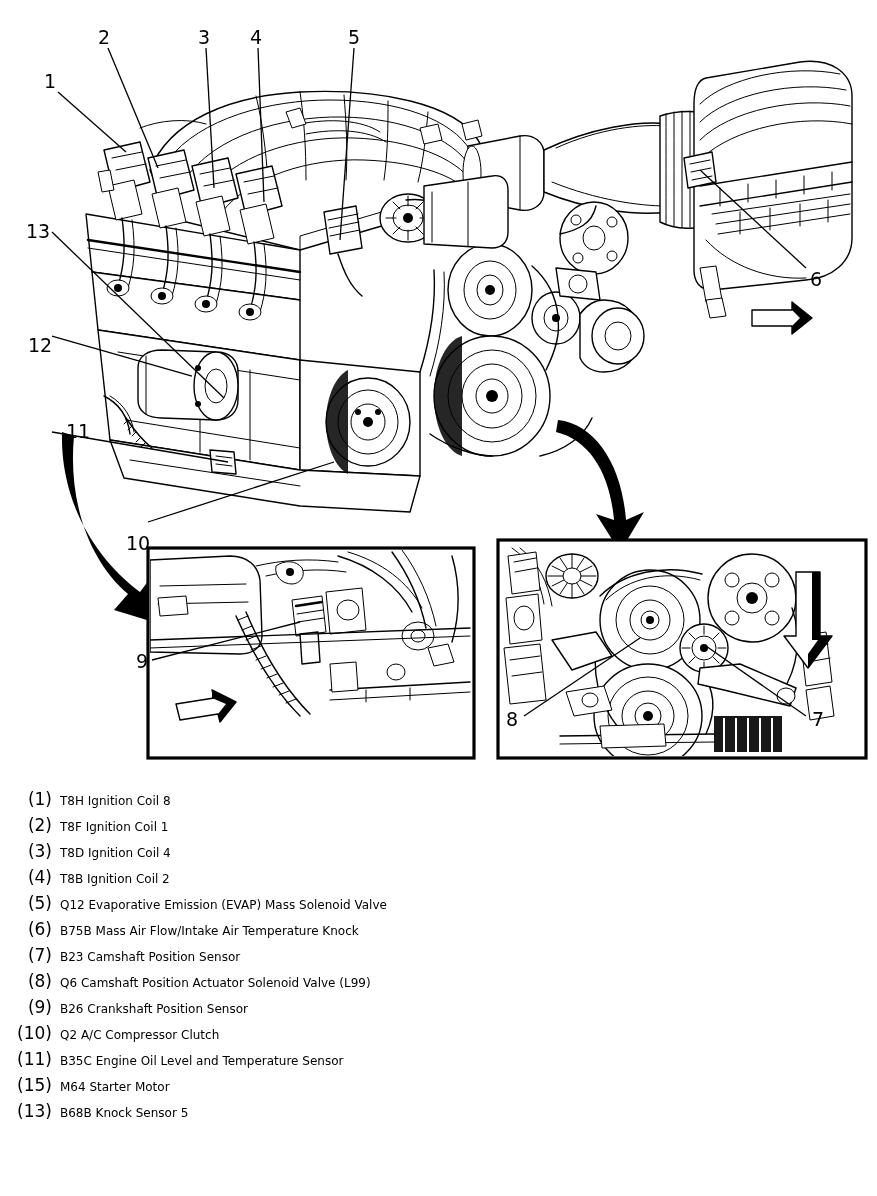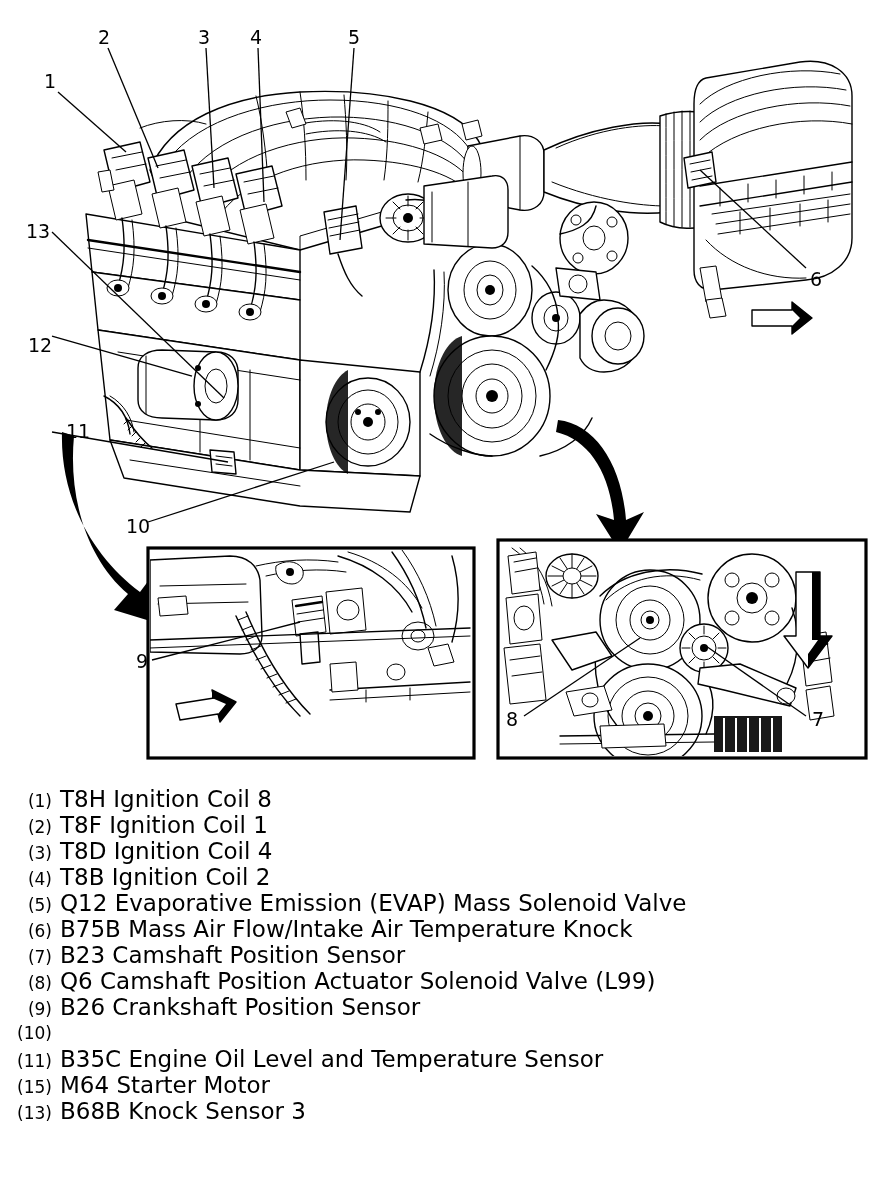--- a/index.html
+++ b/index.html
@@ -46,21 +46,21 @@
     width: 52px;
     min-width: 52px;
     text-align: right;
     font-size: 17px;
     line-height: 26px;
     letter-spacing: 0px;
     white-space: pre;
   }
   .legend-label {
     padding-left: 8px;
-    font-size: 23px;
+    font-size: 12px;
     line-height: 26px;
     white-space: pre;
   }
   
   .callout {
     position: absolute;
     font-size: 19px;
     font-weight: normal;
     line-height: 1;
     color: #000;
@@ -556,21 +556,21 @@
 
     <span class="callout" style="left:44px;  top:72px;">1</span>
     <span class="callout" style="left:98px;  top:28px;">2</span>
     <span class="callout" style="left:198px; top:28px;">3</span>
     <span class="callout" style="left:250px; top:28px;">4</span>
     <span class="callout" style="left:348px; top:28px;">5</span>
     <span class="callout" style="left:810px; top:270px;">6</span>
     <span class="callout" style="left:812px; top:710px;">7</span>
     <span class="callout" style="left:506px; top:710px;">8</span>
     <span class="callout" style="left:136px; top:652px;">9</span>
-    <span class="callout" style="left:126px; top:517px;">10</span>
+    <span class="callout" style="left:126px; top:534px;">10</span>
     <span class="callout" style="left:28px;  top:422px;margin-left:38px;">11</span>
     <span class="callout" style="left:28px;  top:336px;">12</span>
     <span class="callout" style="left:26px;  top:222px;">13</span>
   </div>
 
   <div class="legend">
     <div class="legend-row">
       <span class="legend-num">(1)</span>
       <span class="legend-label">T8H Ignition Coil 8</span>
     </div>
@@ -601,28 +601,29 @@
     <div class="legend-row">
       <span class="legend-num">(8)</span>
       <span class="legend-label">Q6 Camshaft Position Actuator Solenoid Valve (L99)</span>
     </div>
     <div class="legend-row">
       <span class="legend-num">(9)</span>
       <span class="legend-label">B26 Crankshaft Position Sensor</span>
     </div>
     <div class="legend-row">
       <span class="legend-num">(10)</span>
+      <span class="legend-label">Q2 A/C Compressor Clutch</span>
     </div>
     <div class="legend-row">
       <span class="legend-num">(11)</span>
       <span class="legend-label">B35C Engine Oil Level and Temperature Sensor</span>
     </div>
     <div class="legend-row">
       <span class="legend-num">(15)</span>
       <span class="legend-label">M64 Starter Motor</span>
     </div>
     <div class="legend-row">
       <span class="legend-num">(13)</span>
-      <span class="legend-label">B68B Knock Sensor 3</span>
+      <span class="legend-label">B68B Knock Sensor 5</span>
     </div>
   </div>
 
 </div>
 
 </body></html>

